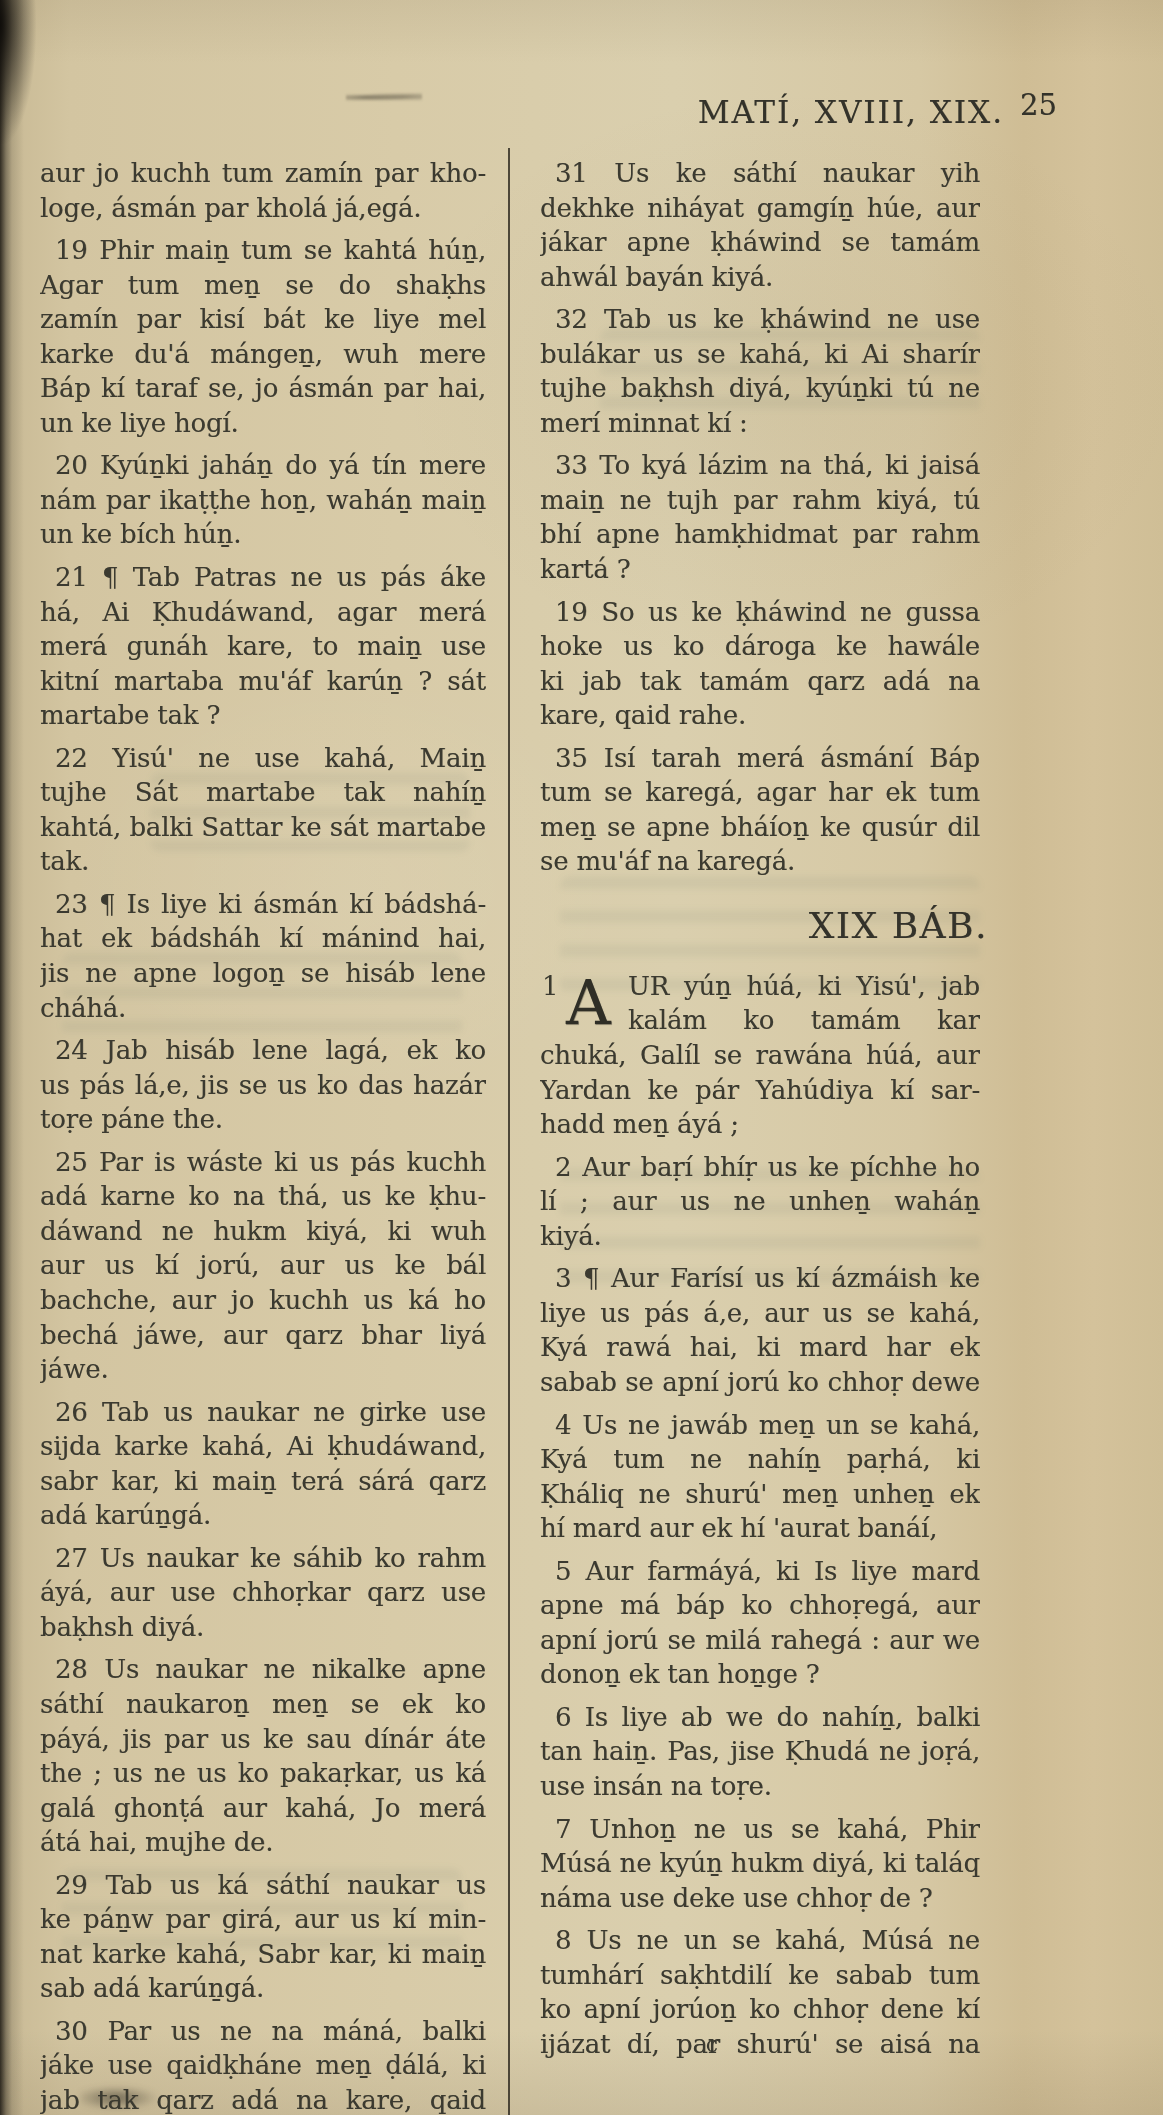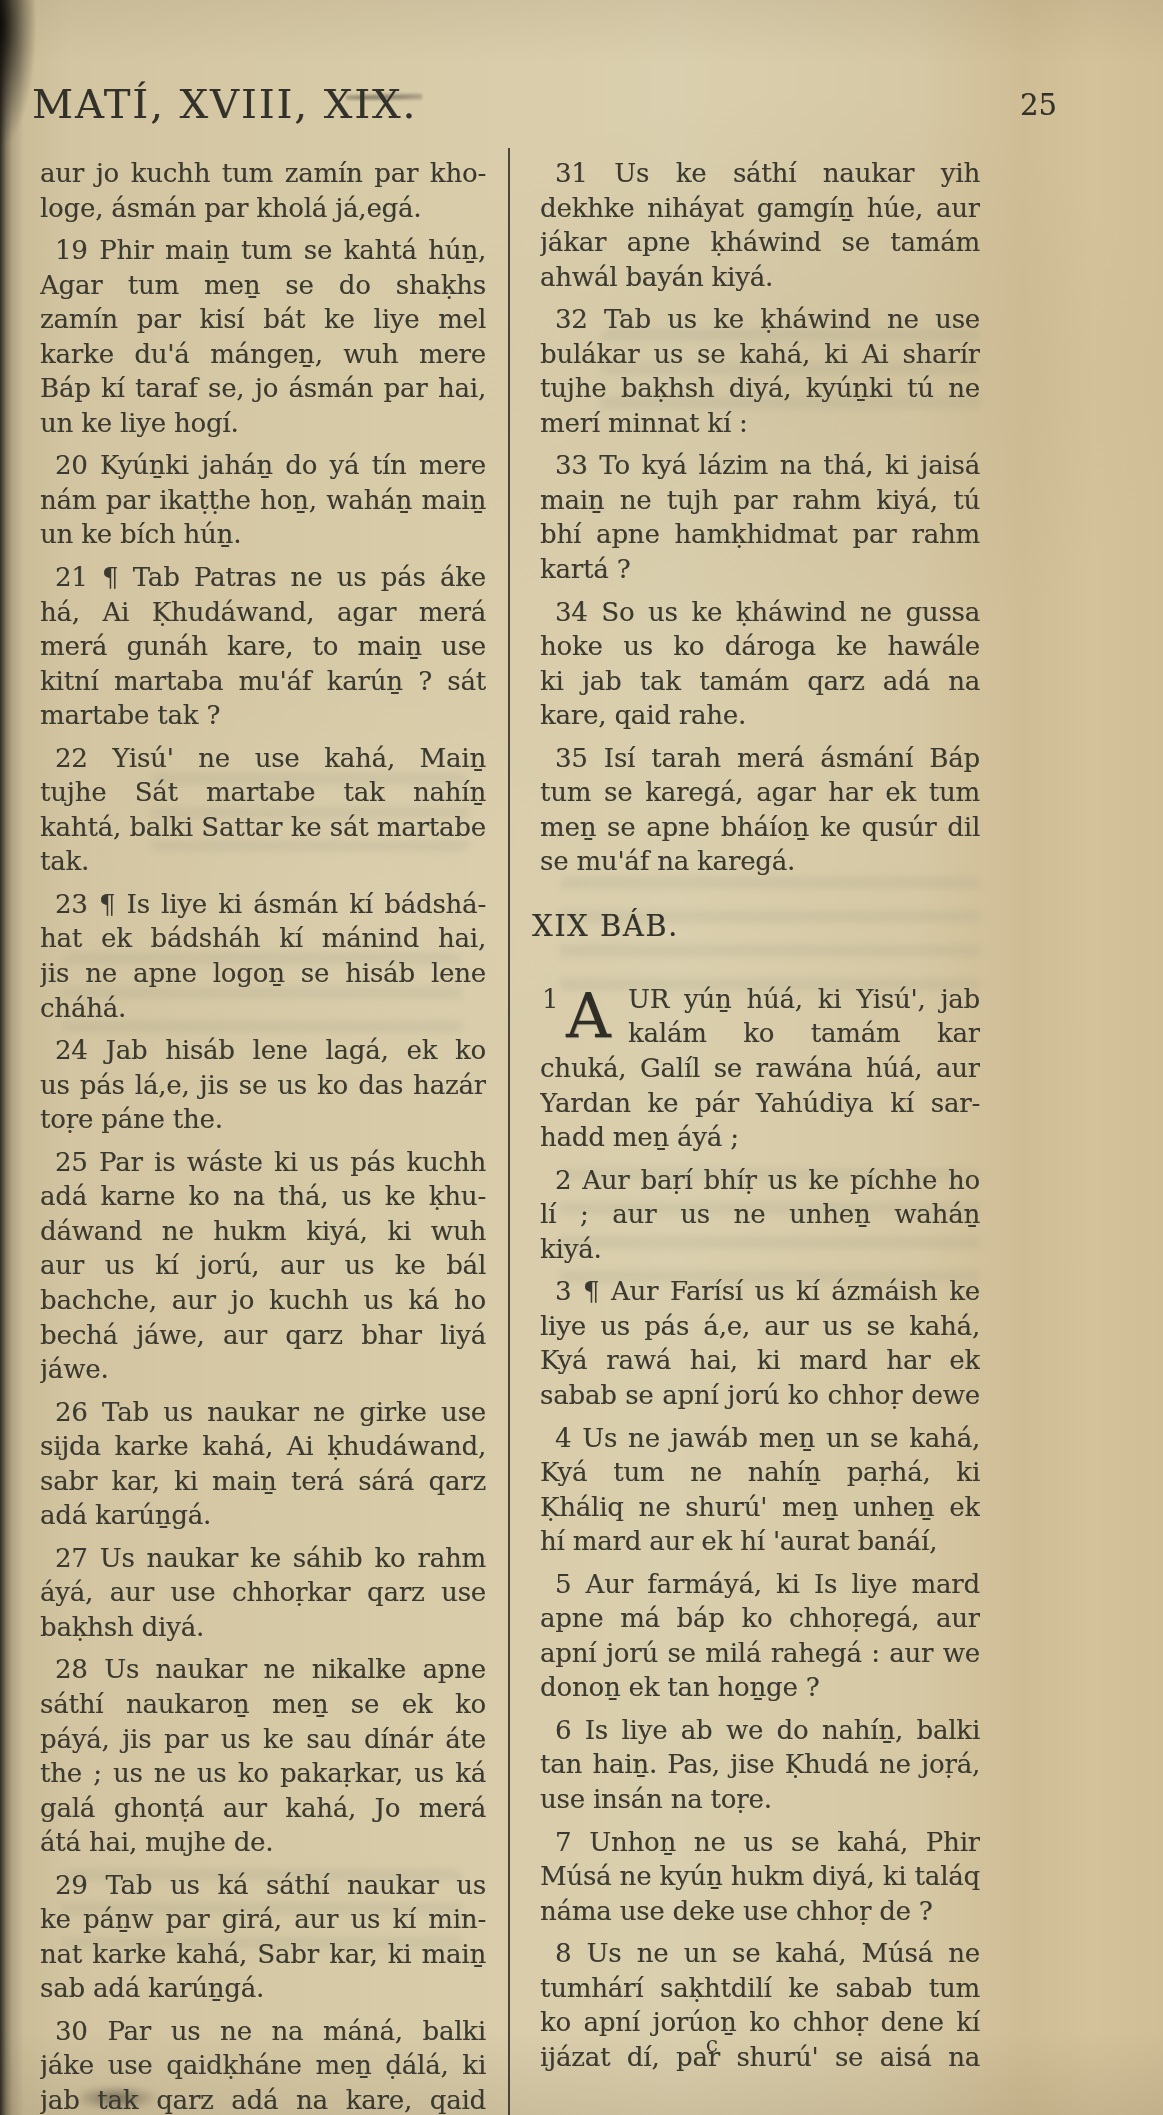--- a/index.html
+++ b/index.html
@@ -44,22 +44,23 @@
   }
   .g1{left:150px;top:772px;width:320px;height:80px;}
   .g2{left:62px;top:952px;width:400px;height:86px;}
   .g3{left:560px;top:876px;width:420px;height:118px;}
   .g4{left:560px;top:1168px;width:420px;height:120px;}
   .g5{left:600px;top:328px;width:380px;height:92px;}
   .g6{left:62px;top:1868px;width:400px;height:96px;}
 
   .header{position:absolute;left:32px;top:86px;width:972px;z-index:2;}
   .running-title{
-    text-align:left;font-size:40px;line-height:36px;letter-spacing:2px;color:#33322a;
+    text-align:right;font-size:31px;line-height:36px;letter-spacing:2px;color:#33322a;
     text-shadow:.4px .4px .6px rgba(40,38,30,.4);
+    margin-top:8px;
   }
   .page-number{
     position:absolute;left:1020px;top:88px;z-index:2;font-size:29px;color:#33322a;
     text-shadow:.4px .4px .6px rgba(40,38,30,.4);
   }
 
   .text-block{
     position:absolute;left:32px;top:148px;width:972px;z-index:2;
     display:flex;align-items:stretch;
   }
@@ -72,22 +73,22 @@
   .para{margin:8px;}
   .line{
     height:34.55px;line-height:34.55px;overflow:hidden;
     font-size:26px;letter-spacing:-0.2px;
     text-align:justify;text-align-last:justify;
     text-shadow:.3px .3px .5px rgba(40,38,30,.35);
   }
   .line.last{text-align-last:left;}
   .line.indent{text-indent:15px;}
   .section-heading{
-    height:42px;line-height:42px;margin:26px 0 35px 0;
-    text-align:left;font-size:29px;letter-spacing:1.5px;color:#34332b;
+    height:42px;line-height:42px;margin:26px 0 22px 0;
+    text-align:right;font-size:36px;letter-spacing:1.5px;color:#34332b;
     text-shadow:.4px .4px .6px rgba(40,38,30,.4);
   }
   .dc-wrap{position:relative;}
   .dc-num{position:absolute;left:2px;top:0;font-size:26px;line-height:34.55px;}
   .dc-cap{
     position:absolute;left:26px;top:3px;font-size:62px;line-height:62px;color:#2f2e26;
     text-shadow:.5px .5px .7px rgba(40,38,30,.45);
   }
   .dc-line{padding-left:88px;}
   .signature{
@@ -210,21 +211,21 @@
           <div class="line">tujhe baḳhsh diyá, kyúṉki tú ne</div>
           <div class="line last">merí minnat kí :</div>
         </div>
         <div class="para">
           <div class="line indent">33 To kyá lázim na thá, ki jaisá</div>
           <div class="line">maiṉ ne tujh par rahm kiyá, tú</div>
           <div class="line">bhí apne hamḳhidmat par rahm</div>
           <div class="line last">kartá ?</div>
         </div>
         <div class="para">
-          <div class="line indent">34 So us ke ḳháwind ne gussa</div>
+          <div class="line indent">19 So us ke ḳháwind ne gussa</div>
           <div class="line">hoke us ko dároga ke hawále kiyá,</div>
           <div class="line">ki jab tak tamám qarz adá na</div>
           <div class="line last">kare, qaid rahe.</div>
         </div>
         <div class="para">
           <div class="line indent">35 Isí tarah merá ásmání Báp bhí</div>
           <div class="line">tum se karegá, agar har ek tum</div>
           <div class="line">meṉ se apne bháíoṉ ke qusúr dil</div>
           <div class="line last">se mu'áf na karegá.</div>
         </div>

